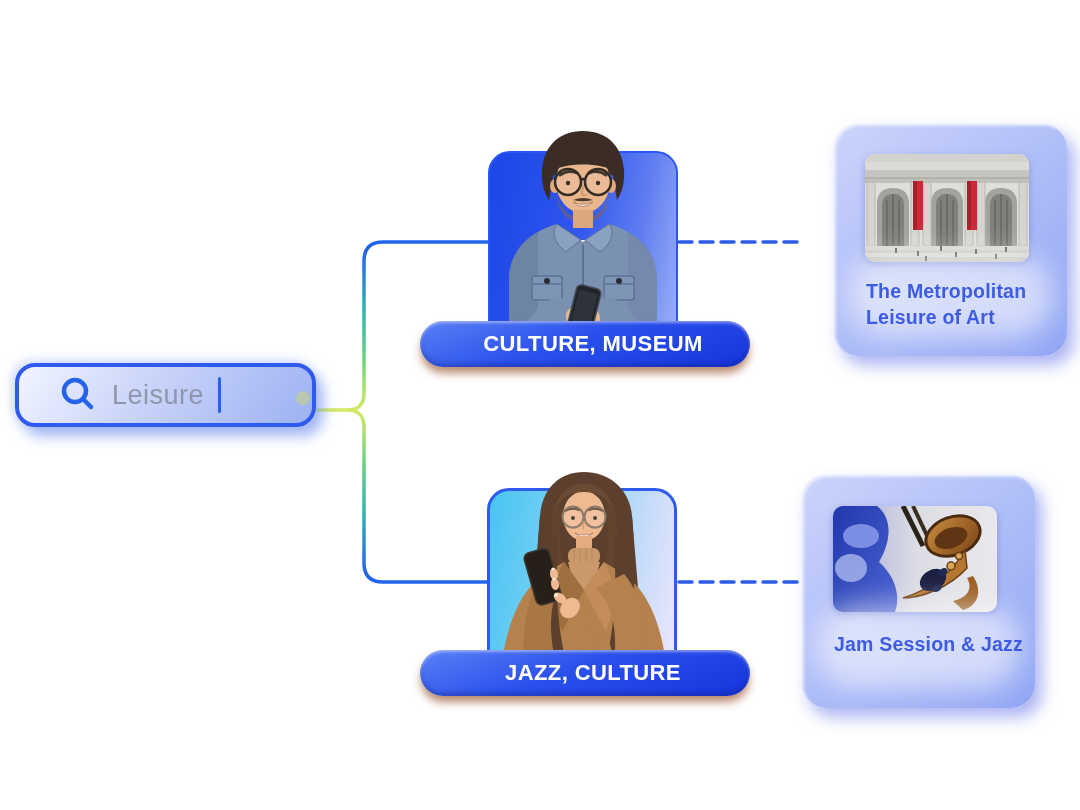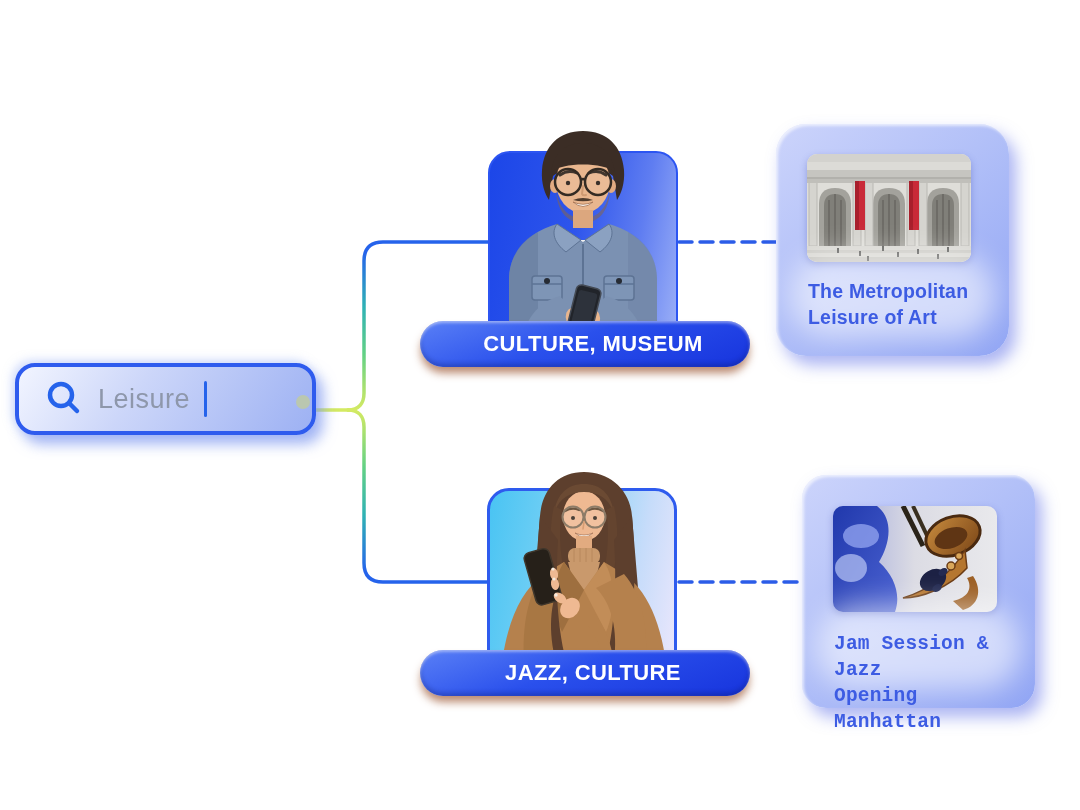--- a/index.html
+++ b/index.html
@@ -7,25 +7,25 @@
     width:1080px;height:810px;position:relative;overflow:hidden;
     background:#ffffff;font-family:"Liberation Sans",sans-serif;
   }
   .abs{position:absolute;}
 
   
   #connectors{left:0;top:0;z-index:1;pointer-events:none;}
 
   
   .search-box{
-    left:15px;top:363px;width:301px;height:72px;box-sizing:border-box;
+    left:15px;top:363px;width:301px;height:64px;box-sizing:border-box;
     border:4px solid #2e5bee;border-radius:20px;
     background:linear-gradient(125deg,#f2f5ff 0%,#ccd6f9 40%,#9db1f3 100%);
     box-shadow:7px 9px 14px rgba(130,155,240,.75),-3px -3px 10px rgba(170,190,247,.5);
-    z-index:2;display:flex;align-items:center;padding-left:26px;
+    z-index:2;display:flex;align-items:center;padding-left:40px;
   }
   .search-icon{width:38px;height:38px;margin-right:15px;flex:0 0 auto;}
   .search-value{font-size:27px;color:#8e97ab;letter-spacing:.5px;}
   .caret{display:inline-block;width:3px;height:36px;background:#2563eb;margin-left:14px;border-radius:1.5px;}
   .port-dot{position:absolute;right:2px;top:50%;margin-top:-4px;width:14px;height:14px;border-radius:50%;
     background:#bcc9a8;opacity:.9;}
 
   
   .person-card{width:190px;height:192px;border-radius:22px;z-index:2;box-sizing:border-box;}
   .card-culture{left:488px;top:151px;border:2px solid #2c55f2;
@@ -48,22 +48,22 @@
   .pill span{color:#ffffff;font-weight:bold;font-size:22px;letter-spacing:.4px;margin-left:16px;}
   .pill-culture{left:420px;top:321px;}
   .pill-jazz{left:420px;top:650px;}
 
   
   .result-card{
     width:233px;border-radius:24px;z-index:2;
     background:linear-gradient(140deg,#ccd4fb 0%,#b2c0f8 45%,#91a5f4 100%);
     box-shadow:7px 9px 16px rgba(88,105,232,.5),inset 2px 2px 3px rgba(255,255,255,.65);
   }
-  .result-museum{left:776px;top:124px;height:232px;border-radius:30px;}
-  .result-jazz{left:802px;top:475px;height:233px;font-family:Liberation Mono, monospace;}
+  .result-museum{left:834px;top:124px;height:232px;}
+  .result-jazz{left:802px;top:475px;height:233px;}
   .photo{position:absolute;left:31px;top:30px;width:164px;height:108px;border-radius:10px;overflow:hidden;
     box-shadow:0 3px 7px rgba(55,70,170,.35);}
   .result-jazz .photo{top:31px;height:106px;}
   .text-glow{position:absolute;left:14px;top:130px;width:205px;height:84px;
     background:rgba(255,255,255,.55);border-radius:40px;filter:blur(14px);}
   .result-title{position:absolute;left:32px;top:154px;font-size:19.5px;font-weight:bold;
     color:#3d5ce3;line-height:26px;letter-spacing:.2px;}
   .result-jazz .result-title{top:156px;}
 </style>
 </head>
@@ -294,15 +294,14 @@
           <circle cx="126" cy="50" r="3.5"></circle>
       </g>
       <ellipse cx="100" cy="74" rx="14" ry="10" fill="#1c2144" transform="rotate(-30 100 74)"></ellipse>
       <ellipse cx="110" cy="66" rx="5" ry="3.5" fill="#232a52" transform="rotate(-35 110 66)"></ellipse>
       <ellipse cx="104" cy="82" rx="5" ry="3.5" fill="#232a52" transform="rotate(-30 104 82)"></ellipse>
     </svg>
   </div>
   <div class="text-glow"></div>
   <div class="result-title">
     <div>Jam Session &amp; Jazz</div>
-    <div>Opening Manhattan</div>
   </div>
 </div>
 
 </body></html>

